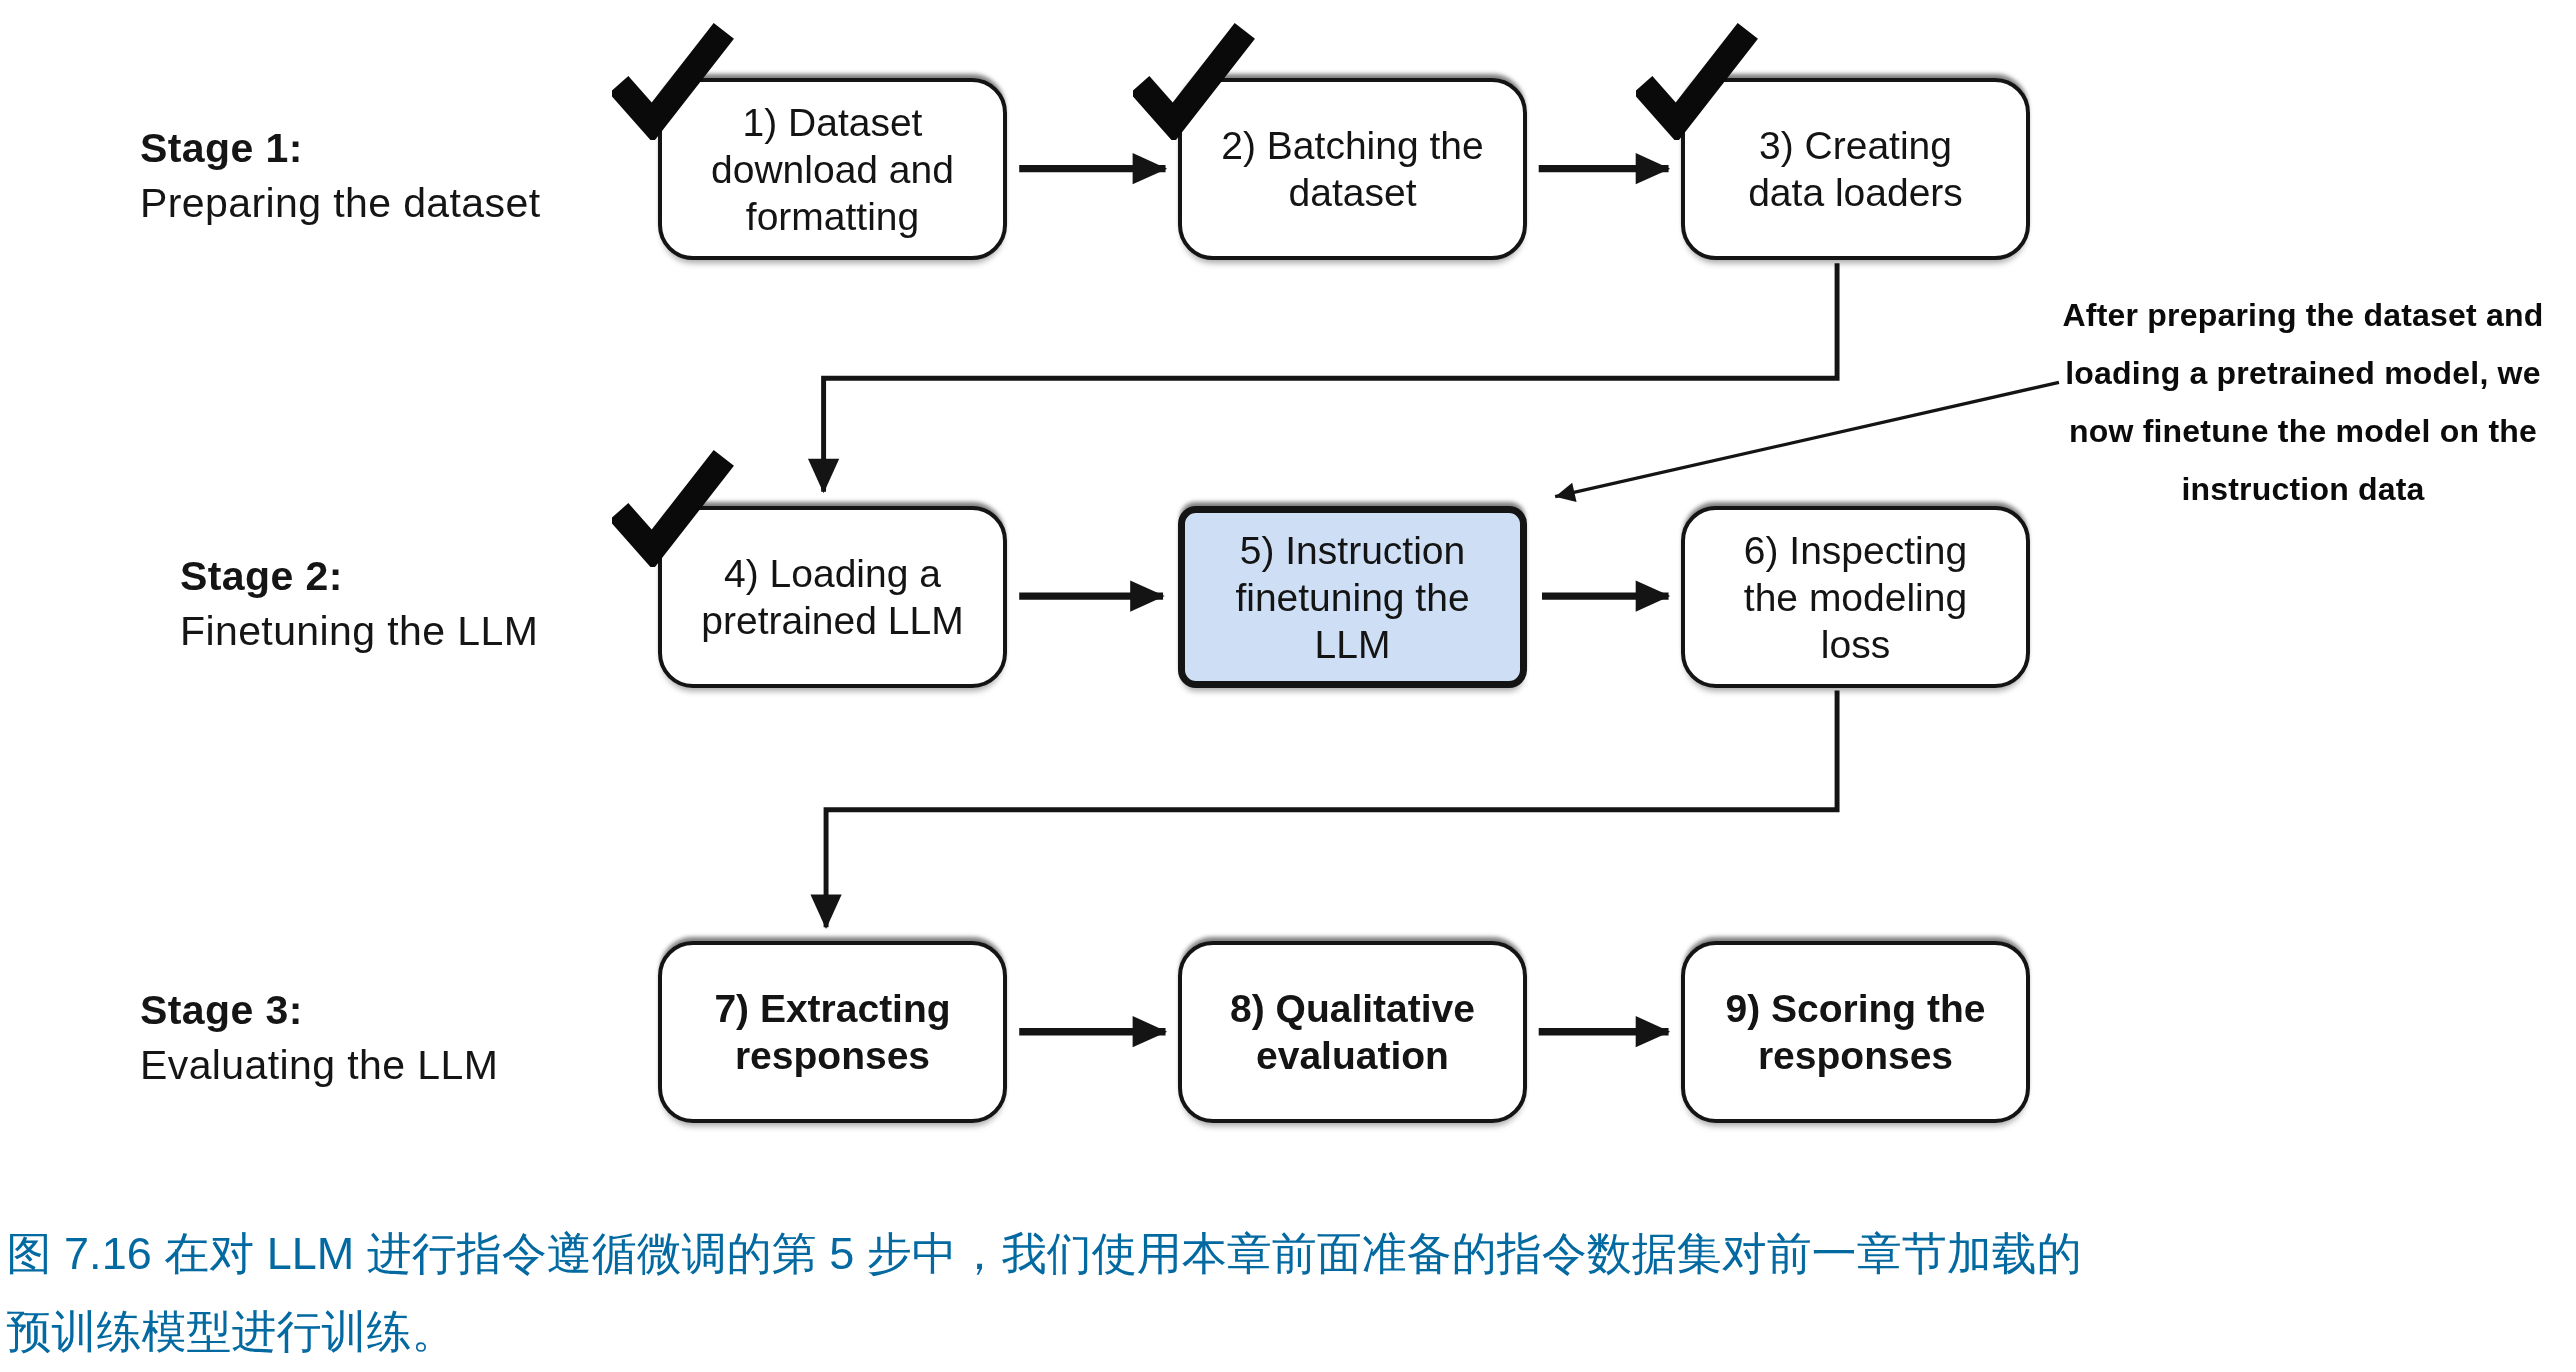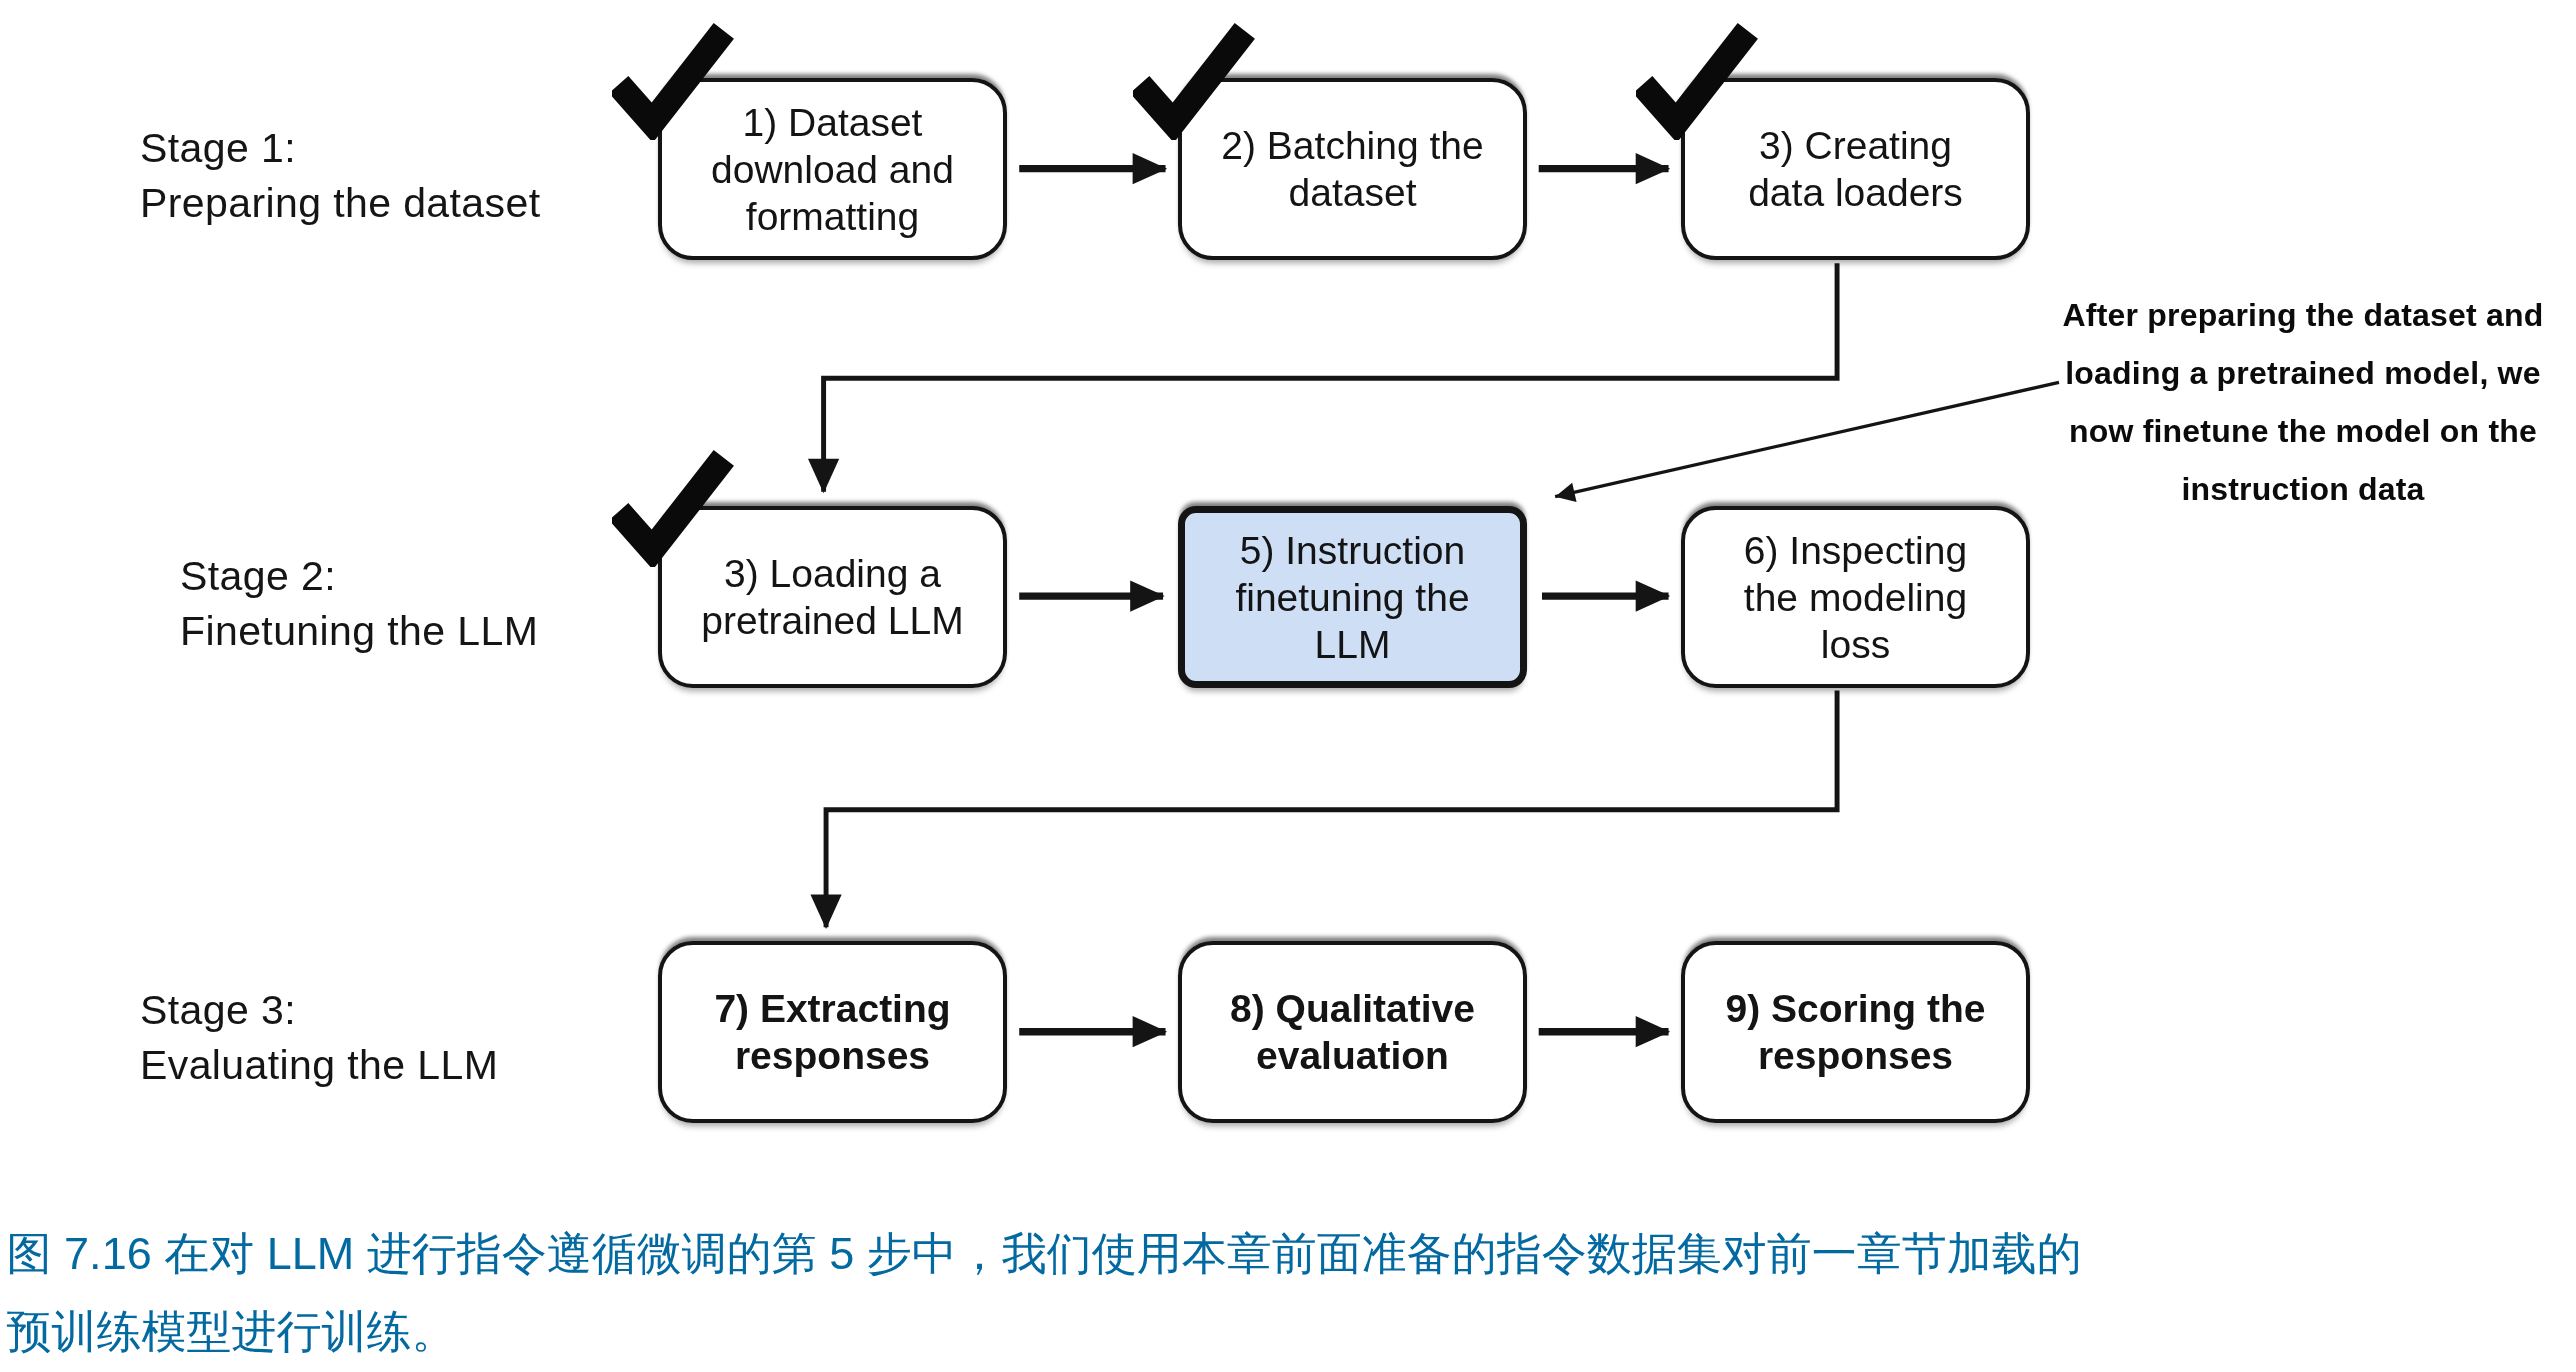--- a/index.html
+++ b/index.html
@@ -19,21 +19,21 @@
   }
   .stage-label {
     position: absolute;
     left: 140px;
     width: 526px;
     color: #151515;
     font-size: 41px;
     line-height: 55px;
     letter-spacing: 0.4px;
   }
-  .stage-label .stage-title { font-weight: normal; }
+  .stage-label .stage-title { font-weight: bold; }
   .stage-label .stage-subtitle { font-weight: normal; }
   .step-box {
     position: absolute;
     width: 349px;
     height: 182px;
     box-sizing: border-box;
     background: #ffffff;
     border: 4.1px solid #141414;
     border-radius: 35px;
     display: flex;
@@ -140,21 +140,21 @@
   <div class="step-box col-2 row-1">
     <span class="box-label">2) Batching the
 dataset</span>
   </div>
   <div class="step-box col-3 row-1">
     <span class="box-label">3) Creating
 data loaders</span>
   </div>
 
   <div class="step-box col-1 row-2">
-    <span class="box-label">3) Loading a
+    <span class="box-label">4) Loading a
 pretrained LLM</span>
   </div>
   <div class="step-box col-2 row-2 highlight">
     <span class="box-label">5) Instruction
 finetuning the
 LLM</span>
   </div>
   <div class="step-box col-3 row-2">
     <span class="box-label">6) Inspecting
 the modeling

